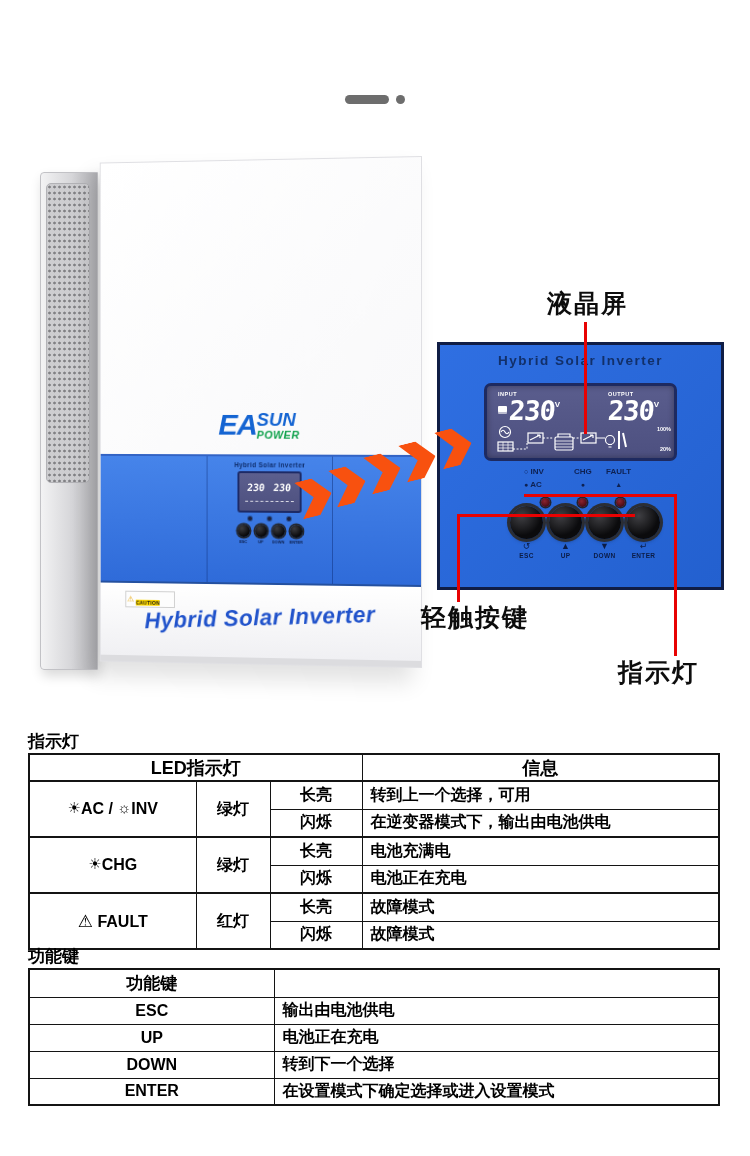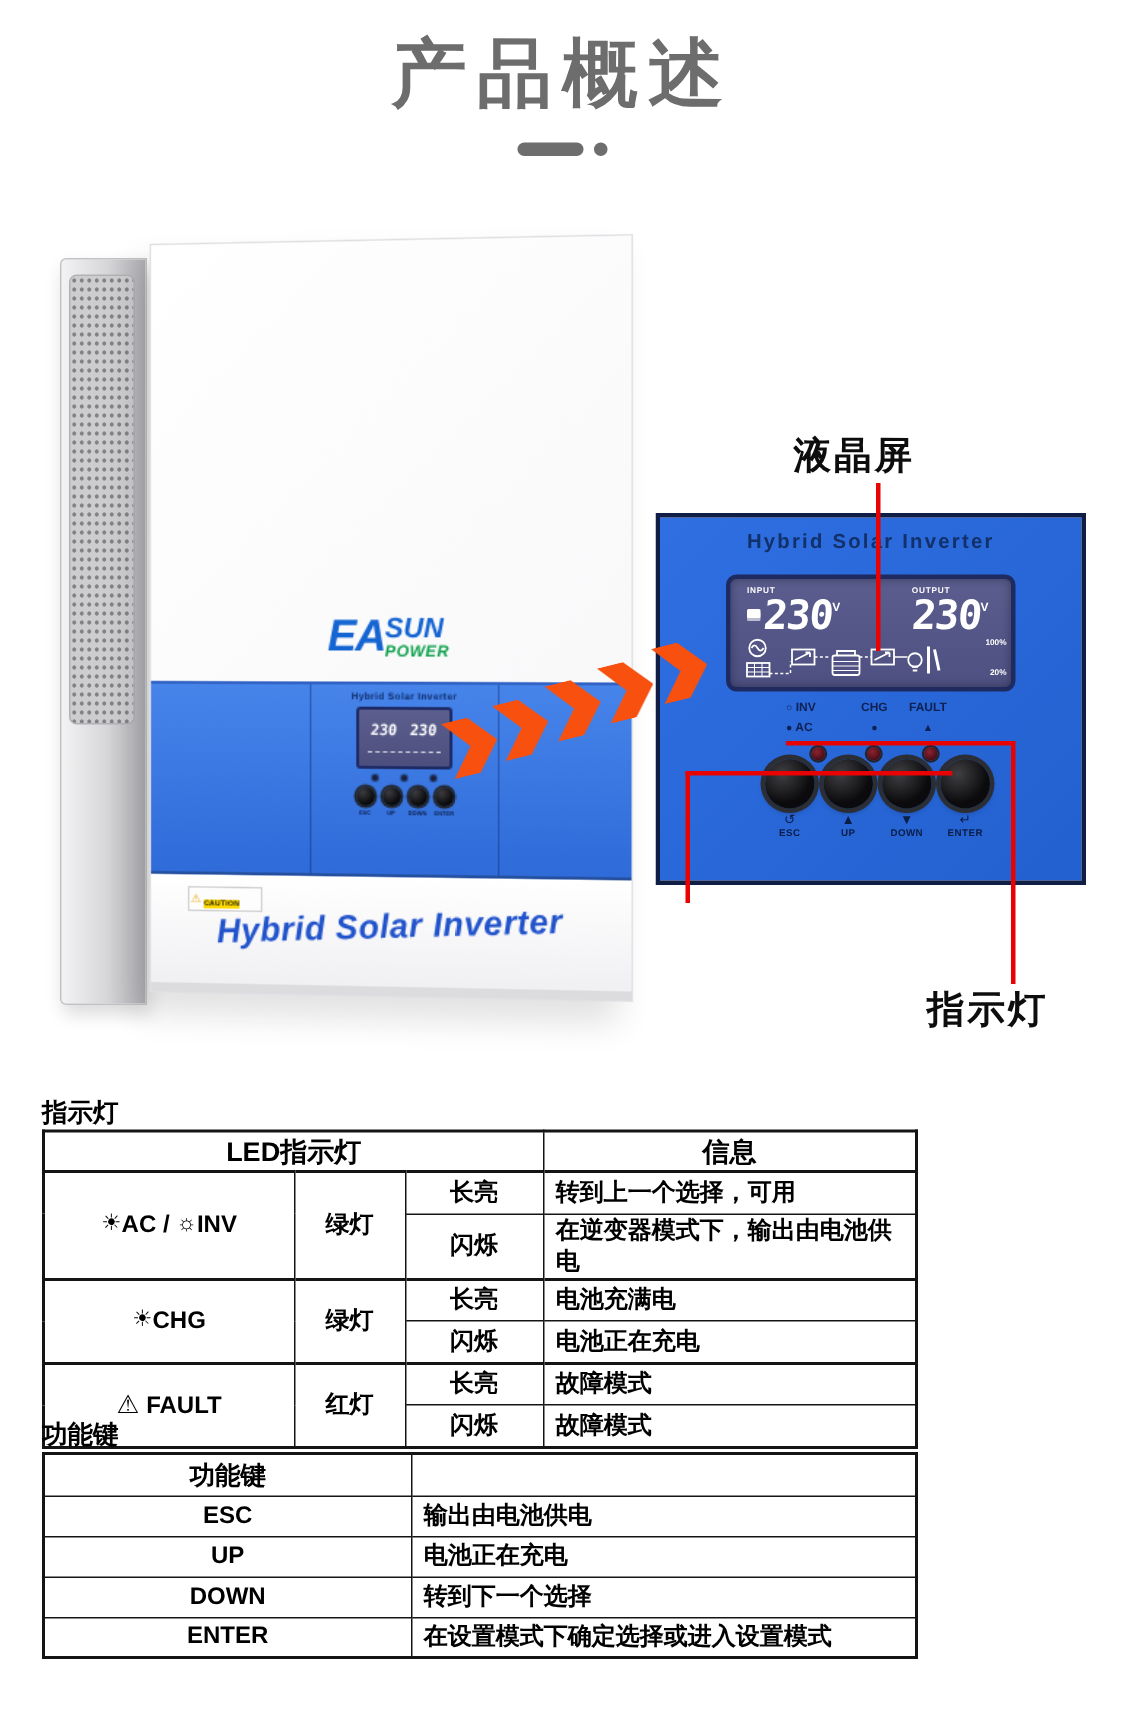--- a/index.html
+++ b/index.html
@@ -113,21 +113,21 @@
   .cp-btn-label .tx { display:block; font-size:6.5px; font-weight:700; letter-spacing:.3px; }
 
   
   .ann-label { position:absolute; font-size:25px; font-weight:800; color:#0d0d0d;
     letter-spacing:2px; z-index:7; }
   .ann-line { position:absolute; background:#e80202; z-index:6; }
 
   
   .section-title { position:absolute; left:28px; font-size:17px; font-weight:800; color:#000; }
   table { position:absolute; left:28px; border-collapse:collapse; table-layout:fixed;
-    width:584px; color:#000; }
+    width:692px; color:#000; }
   td, th { border:1px solid #141414; }
   table.t1 { top:753px; }
   table.t2 { top:968px; }
   .t1 th { height:27px; font-size:18px; font-weight:800; }
   .t1 td { height:28px; font-size:16px; font-weight:700; }
   .led-cell { text-align:center; font-size:20px; font-weight:800; }
   .led-cell .sun { font-size:15px; position:relative; top:-1px; }
   .led-cell .warn { font-size:17px; }
   .color-cell, .mode-cell { text-align:center; }
   .info-cell { text-align:left; padding-left:8px; }
@@ -136,21 +136,20 @@
   .t2 td { height:27px; font-size:16px; font-weight:700; }
   .t2 .hd { font-weight:800; text-align:center; height:28px; font-size:17px; }
   .key-cell { text-align:center; font-weight:700; }
   svg { display:block; }
 </style>
 </head>
 <body>
 
 <div id="page">
 
-  <div class="page-title">产品概述</div>
   <div class="title-deco">
     <div class="title-dash"></div>
     <div class="title-dot"></div>
   </div>
 
   <div class="device">
     <div class="device-side">
       <div class="device-vent"></div>
     </div>
     <div class="device-face">
@@ -309,29 +308,30 @@
         <span class="ic">▼</span>
         <span class="tx">DOWN</span>
       </div>
       <div class="cp-btn-label">
         <span class="ic">↵</span>
         <span class="tx">ENTER</span>
       </div>
     </div>
   </div>
 
-  <div class="ann-label" style="left:529px; top:287px;">液晶屏</div>
+  <div class="ann-label" style="left:547px; top:287px;">液晶屏</div>
   <div class="ann-line" style="left:584px; top:322px; width:3px; height:112px;"></div>
 
   <div class="ann-line" style="left:524px; top:494px; width:152px; height:2.5px;"></div>
   <div class="ann-line" style="left:674px; top:494px; width:2.5px; height:162px;"></div>
   <div class="ann-label" style="left:618px; top:656px;">指示灯</div>
 
   <div class="ann-line" style="left:457px; top:514px; width:178px; height:3px;"></div>
   <div class="ann-line" style="left:457px; top:514px; width:3px; height:88px;"></div>
+  <div class="ann-label" style="left:421px; top:601px;">轻触按键</div>
 
   <div class="section-title" style="top:730px;">指示灯</div>
   <table class="t1">
     <colgroup>
         <col style="width:167px">
         <col style="width:74px">
         <col style="width:92px">
         <col>
       </colgroup>
     <tbody>

